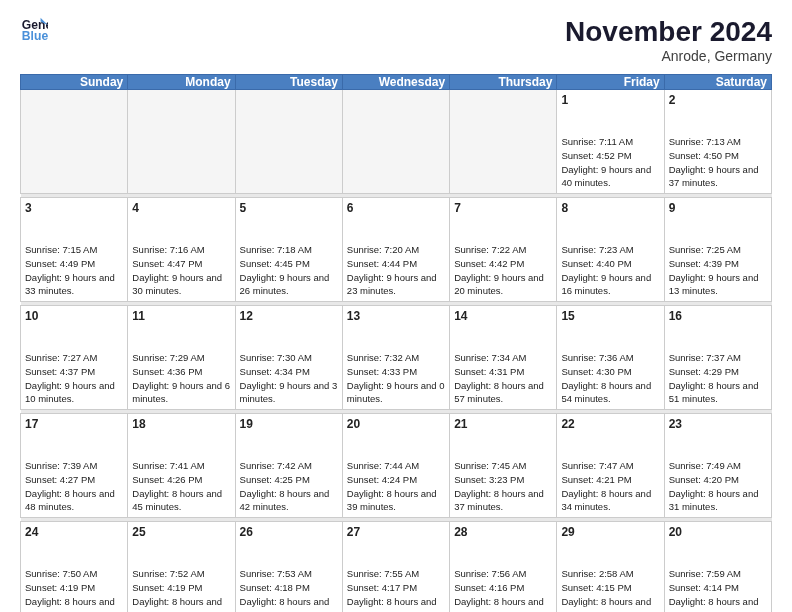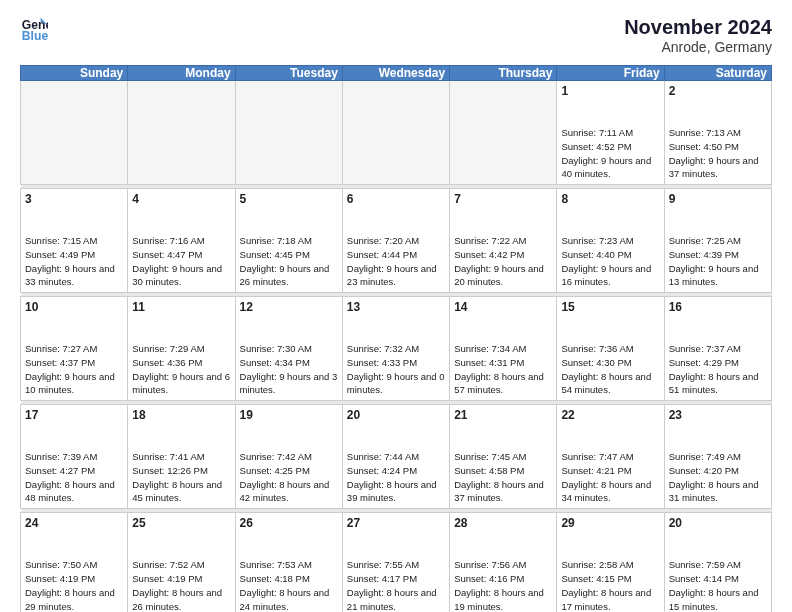--- a/index.html
+++ b/index.html
@@ -27,21 +27,21 @@
       gap: 4px;
     }
     .logo-icon {
       width: 28px;
       height: 28px;
     }
     .title-block {
       text-align: right;
     }
     .month-title {
-      font-size: 20px;
+      font-size: 28px;
       font-weight: bold;
       color: #1a1a2e;
     }
     .location {
       font-size: 14px;
       color: #404040;
     }
     .calendar {
       width: 100%;
       border-collapse: collapse;
@@ -271,42 +271,42 @@
           <td>
             <div class="day-num">17</div>
             <div class="day-info">Sunrise: 7:39 AM
 Sunset: 4:27 PM
 Daylight: 8 hours
 and 48 minutes.</div>
           </td>
           <td>
             <div class="day-num">18</div>
             <div class="day-info">Sunrise: 7:41 AM
-Sunset: 12:26 PM
+Sunset: 4:26 PM
 Daylight: 8 hours
 and 45 minutes.</div>
           </td>
           <td>
             <div class="day-num">19</div>
             <div class="day-info">Sunrise: 7:42 AM
 Sunset: 4:25 PM
 Daylight: 8 hours
 and 42 minutes.</div>
           </td>
           <td>
             <div class="day-num">20</div>
             <div class="day-info">Sunrise: 7:44 AM
 Sunset: 4:24 PM
 Daylight: 8 hours
 and 39 minutes.</div>
           </td>
           <td>
             <div class="day-num">21</div>
             <div class="day-info">Sunrise: 7:45 AM
-Sunset: 4:58 PM
+Sunset: 3:23 PM
 Daylight: 8 hours
 and 37 minutes.</div>
           </td>
           <td>
             <div class="day-num">22</div>
             <div class="day-info">Sunrise: 7:47 AM
 Sunset: 4:21 PM
 Daylight: 8 hours
 and 34 minutes.</div>
           </td>

